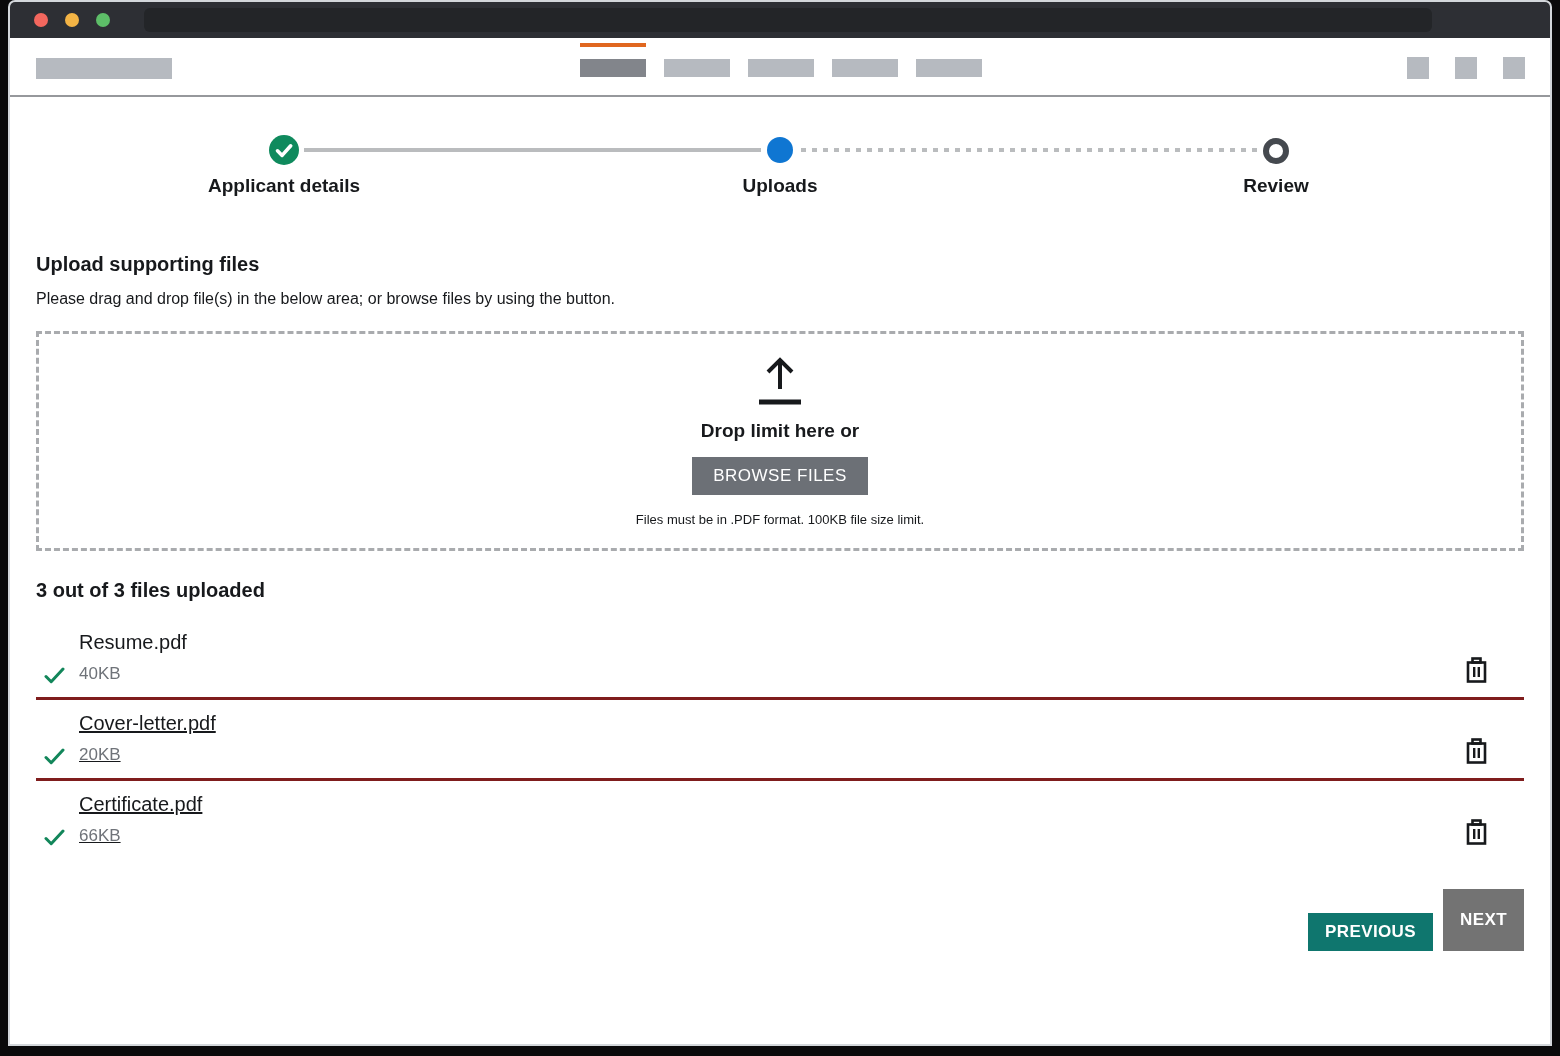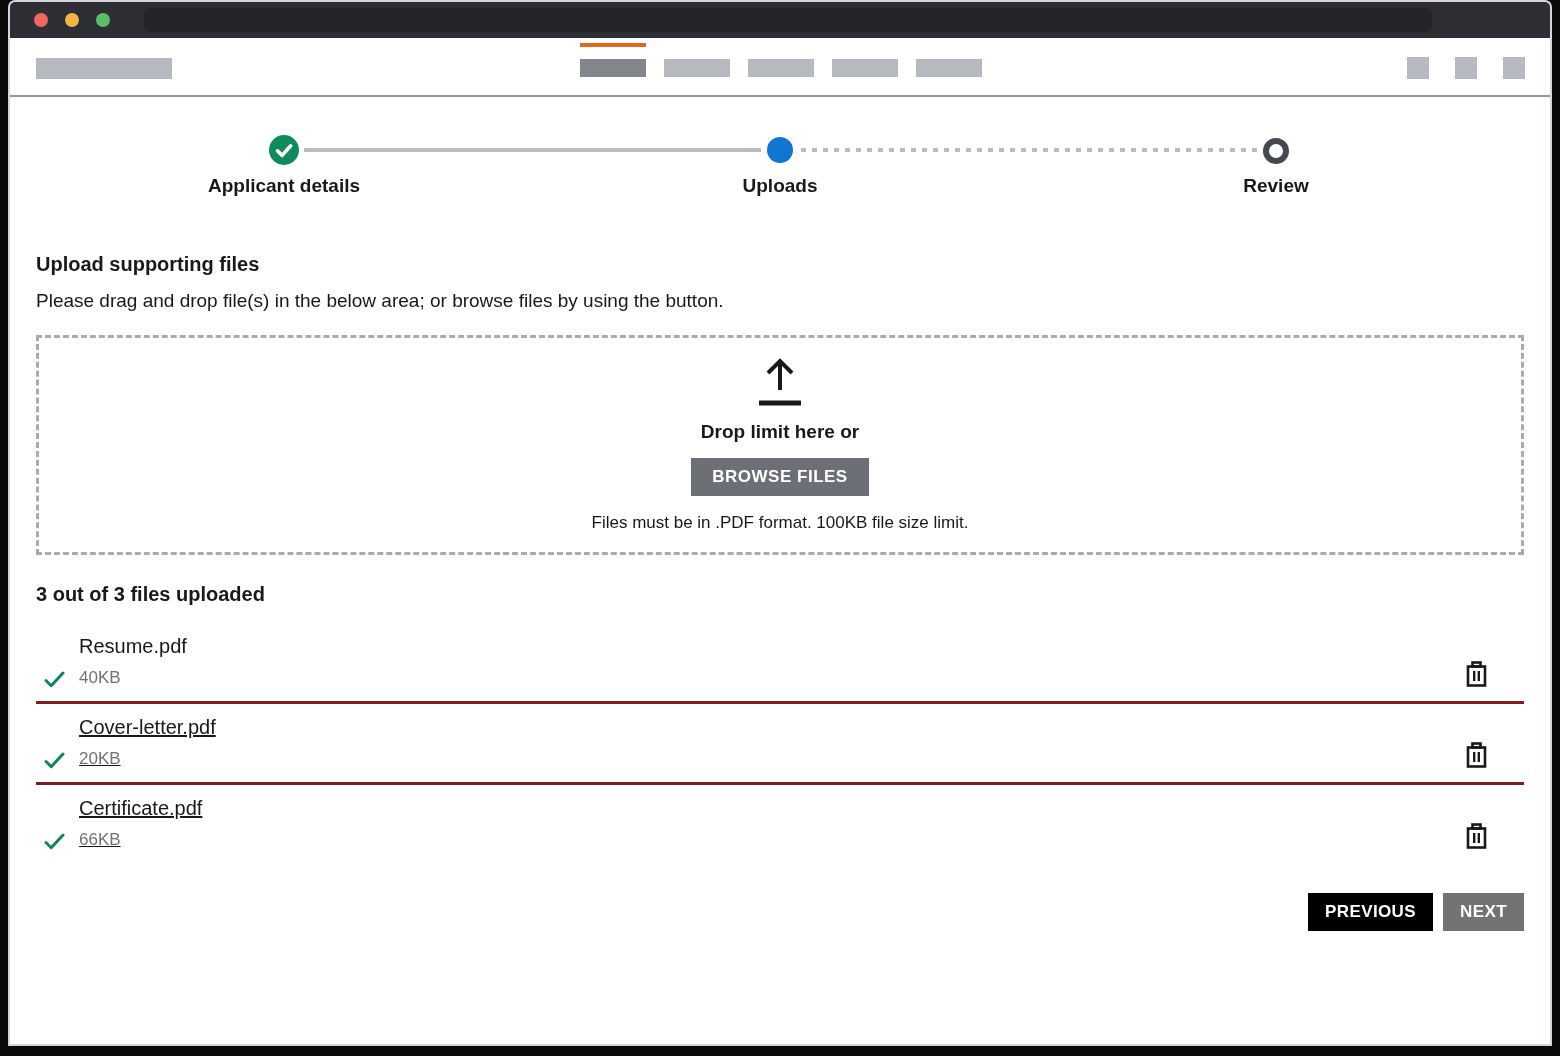--- a/index.html
+++ b/index.html
@@ -115,40 +115,40 @@
     background-image: repeating-linear-gradient(to right, #babcbe 0 5px, transparent 5px 11px);
   }
 
   
   .section-heading {
     margin-top: 52px;
     font-size: 20px; font-weight: 700; color: #17191c;
   }
   .section-instruction {
     margin-top: 14px;
-    font-size: 19px; color: #17191c;
+    font-size: 16px; color: #17191c;
   }
   .dropzone {
     margin-top: 23px;
     border: 3px dashed #a9abae;
     height: 220px;
     display: flex; flex-direction: column;
     align-items: center; justify-content: center;
     text-align: center;
   }
   .drop-text { font-size: 19px; font-weight: 700; margin-top: 14px; }
   .browse-btn {
     margin-top: 15px;
     background: #6c7076; color: #ffffff;
     border: none; cursor: pointer;
     font-family: inherit;
-    font-size: 17px; font-weight: 700; letter-spacing: 0.5px;
+    font-size: 17px; font-weight: 400; letter-spacing: 0.5px;
     padding: 9px 21px;
   }
-  .constraint-text { margin-top: 17px; font-size: 17px; color: #17191c; }
+  .constraint-text { margin-top: 17px; font-size: 13px; color: #17191c; }
 
   
   .files-summary {
     margin-top: 28px;
     font-size: 20px; font-weight: 700; color: #17191c;
   }
   .file-list { margin-top: 17px; }
   .file-row {
     display: flex; align-items: flex-end;
     padding: 12px 8px 13px 8px;
@@ -169,21 +169,21 @@
   .footer {
     display: flex; justify-content: flex-end; gap: 10px;
     margin-top: 30px;
   }
   .btn {
     border: none; cursor: pointer;
     font-family: inherit;
     font-size: 17px; font-weight: 700; letter-spacing: 0.4px;
     color: #fff; padding: 9px 17px;
   }
-  .btn-previous { background: #000000; }
+  .btn-previous { background: #0f766e; margin-top: 24px; }
   .btn-next { background: #737373; }
 </style>
 </head>
 <body>
 
 <div class="window">
 
   <div class="titlebar">
     <div class="traffic-lights">
       <div class="light red"></div>

